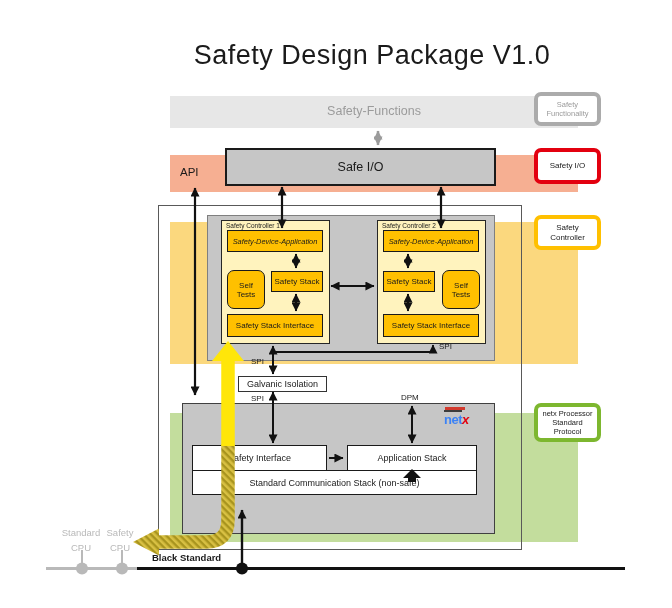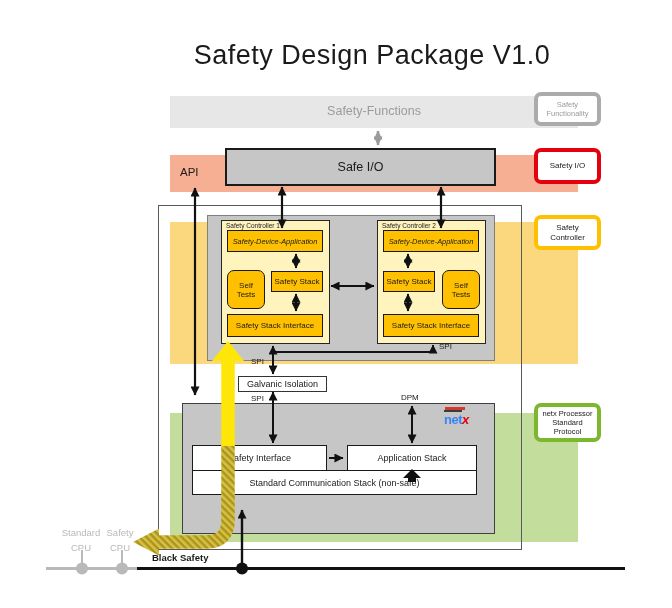--- a/index.html
+++ b/index.html
@@ -136,21 +136,21 @@
   <div class="bus-label" id="dpm-label">DPM</div>
 
   <div class="wbox ctr" id="safety-interface">Safety Interface</div>
   <div class="wbox ctr" id="application-task">Application Stack</div>
   <div class="wbox ctr" id="comm-stack">Standard Communication Stack (non-safe)</div>
   <div class="abs" id="netx-logo">
     <span class="bar"></span>
     <span class="word"><span class="net">net</span><span class="x">x</span></span>
   </div>
 
-  <div class="abs" id="black-channel-label">Black Safety</div>
+  <div class="abs" id="black-channel-label">Black Standard</div>
   <div class="cpu-label ml" id="standard-cpu">Standard
 CPU</div>
   <div class="cpu-label ml" id="safety-cpu">Safety
 CPU</div>
 
   <svg id="connector-layer" viewBox="0 0 672 608">
     <defs>
       <marker id="ab" viewBox="0 0 10 10" refX="9.5" refY="5" markerWidth="10" markerHeight="9" markerUnits="userSpaceOnUse" orient="auto-start-reverse">
         <path d="M0,0 L10,5 L0,10 z" fill="#111"></path>
       </marker>

